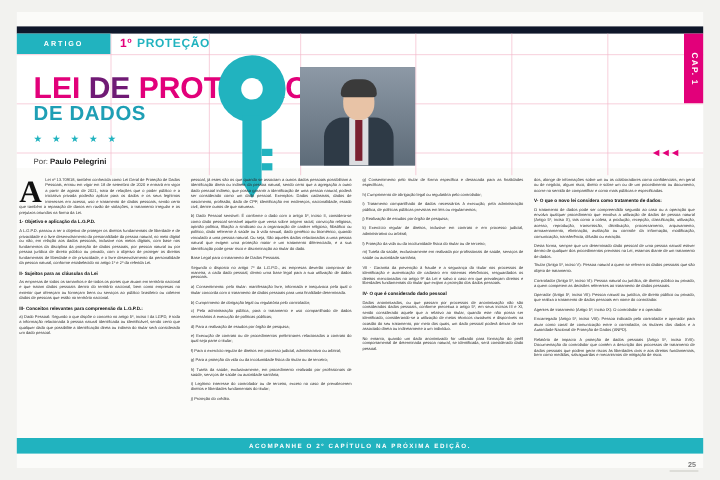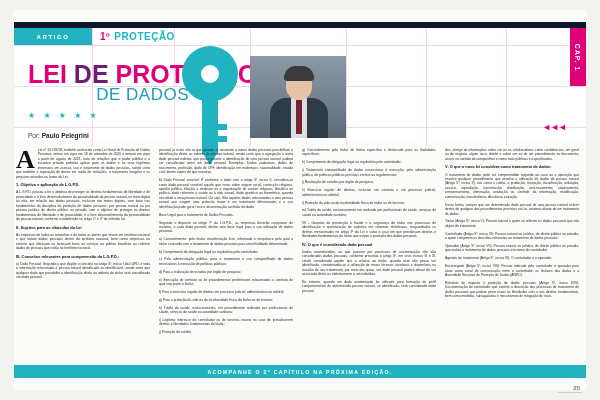--- a/index.html
+++ b/index.html
@@ -44,22 +44,22 @@
 
   .title-block {
     position:absolute; left:14px; top:34px;
   }
   .t1 {
     font-size:25px; font-weight:bold; line-height:24px;
     color:#e2007a; letter-spacing:0px;
   }
   .t1 .blue { color:#701a75; }
   .t2 {
-    font-size:17px; font-weight:normal; line-height:18px;
-    color:#1f9fb5; letter-spacing:0.5px;text-align:center;
+    font-size:17px; font-weight:bold; line-height:18px;
+    color:#1f9fb5; letter-spacing:0.5px;
   }
   .stars {
     margin-top:7px; color:#21b3bf; font-size:8px; letter-spacing:3px;
   }
   .byline {
     position:absolute; left:14px; top:104px;
     font-size:6.5px; color:#444;
   }
   .byline b { color:#222; }
 

